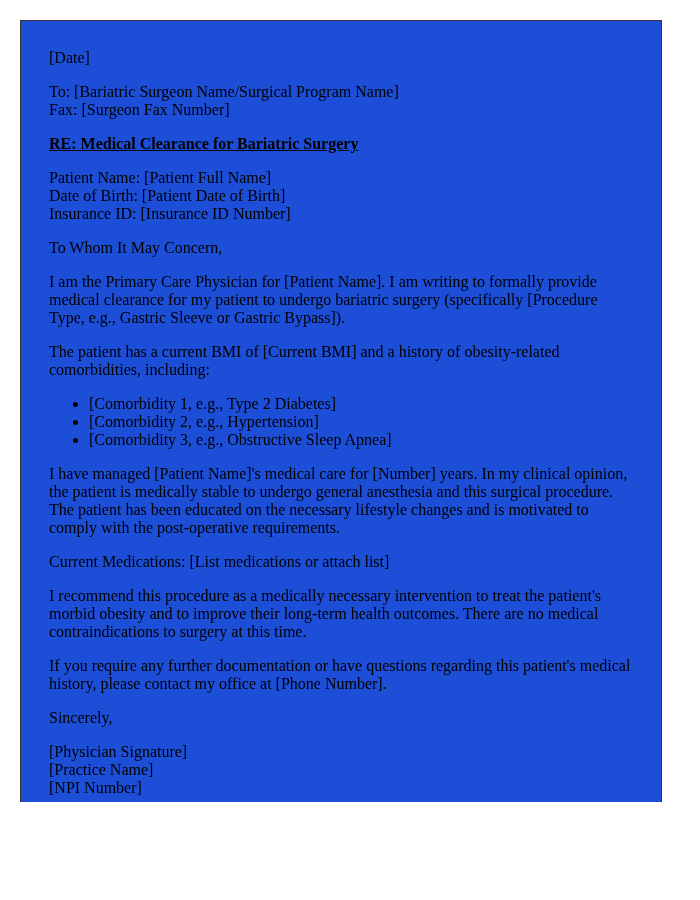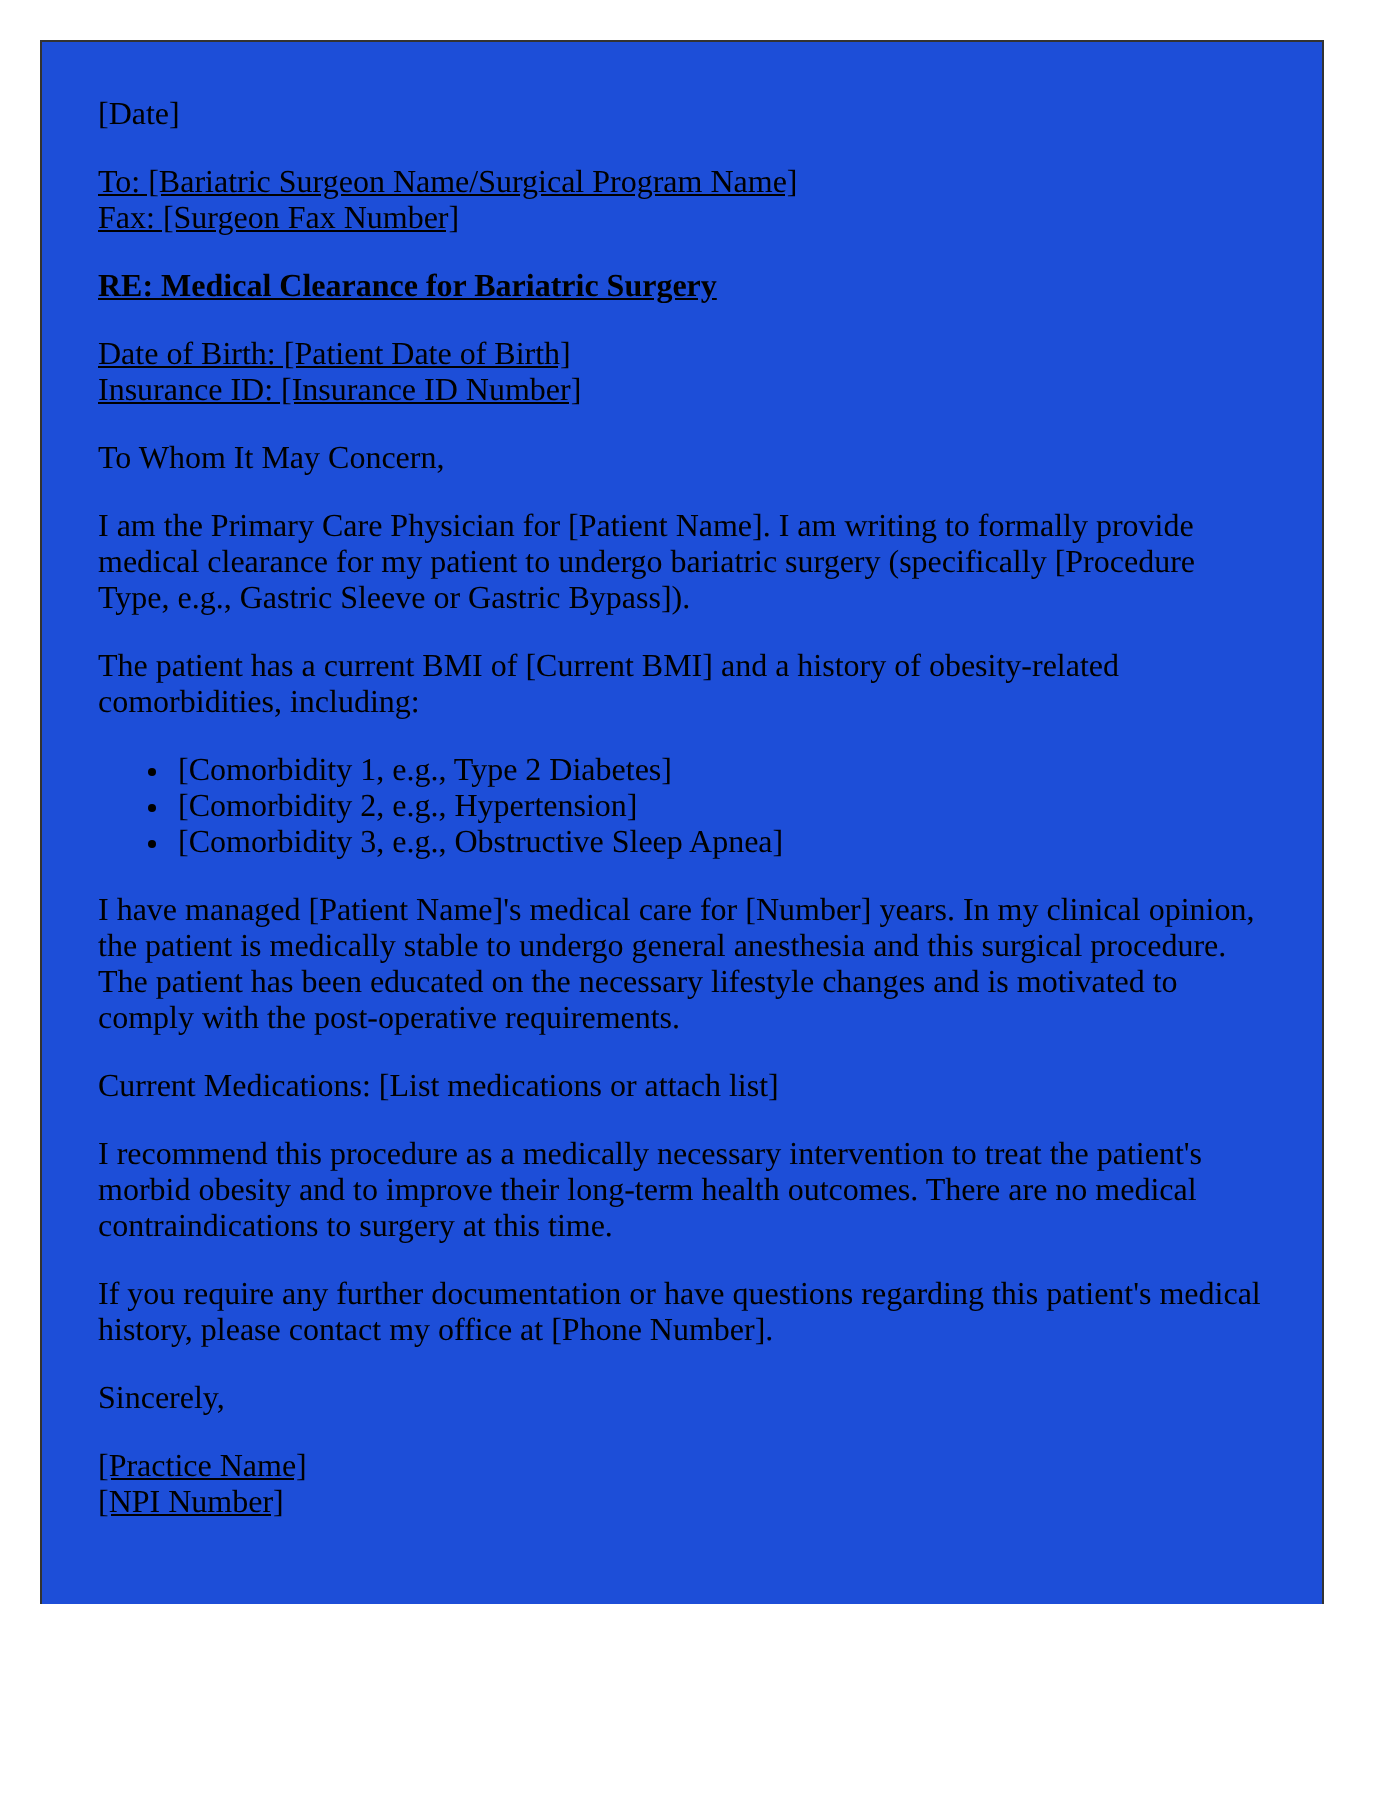--- a/index.html
+++ b/index.html
@@ -30,21 +30,20 @@
     }
     .letter {
       font-size: 16px;
       line-height: 18px;
     }
     .letter p {
       margin: 0 0 16px 0;
     }
     .letter .block-line {
       display: block;
-      text-decoration: underline;
     }
     .letter .subject {
       font-weight: bold;
       text-decoration: underline;
     }
     .letter ul {
       margin: 12px 0 16px 0;
       padding-left: 40px;
     }
     .letter ul li {
@@ -60,20 +59,21 @@
     <p>[Date]</p>
 
     <p>
       <span class="block-line">To: [Bariatric Surgeon Name/Surgical Program Name]</span>
       <span class="block-line">Fax: [Surgeon Fax Number]</span>
     </p>
 
     <p class="subject">RE: Medical Clearance for Bariatric Surgery</p>
 
     <p>
+      <span class="block-line">Patient Name: [Patient Full Name]</span>
       <span class="block-line">Date of Birth: [Patient Date of Birth]</span>
       <span class="block-line">Insurance ID: [Insurance ID Number]</span>
     </p>
 
     <p>To Whom It May Concern,</p>
 
     <p>I am the Primary Care Physician for [Patient Name]. I am writing to formally provide medical clearance for my patient to undergo bariatric surgery (specifically [Procedure Type, e.g., Gastric Sleeve or Gastric Bypass]).</p>
 
     <p>The patient has a current BMI of [Current BMI] and a history of obesity-related comorbidities, including:</p>
 
@@ -87,18 +87,19 @@
 
     <p>Current Medications: [List medications or attach list]</p>
 
     <p>I recommend this procedure as a medically necessary intervention to treat the patient's morbid obesity and to improve their long-term health outcomes. There are no medical contraindications to surgery at this time.</p>
 
     <p>If you require any further documentation or have questions regarding this patient's medical history, please contact my office at [Phone Number].</p>
 
     <p>Sincerely,</p>
 
     <p>
+      <span class="block-line">[Physician Signature]</span>
       <span class="block-line">[Practice Name]</span>
       <span class="block-line">[NPI Number]</span>
     </p>
 
   </div>
 </div>
 
 </body></html>

